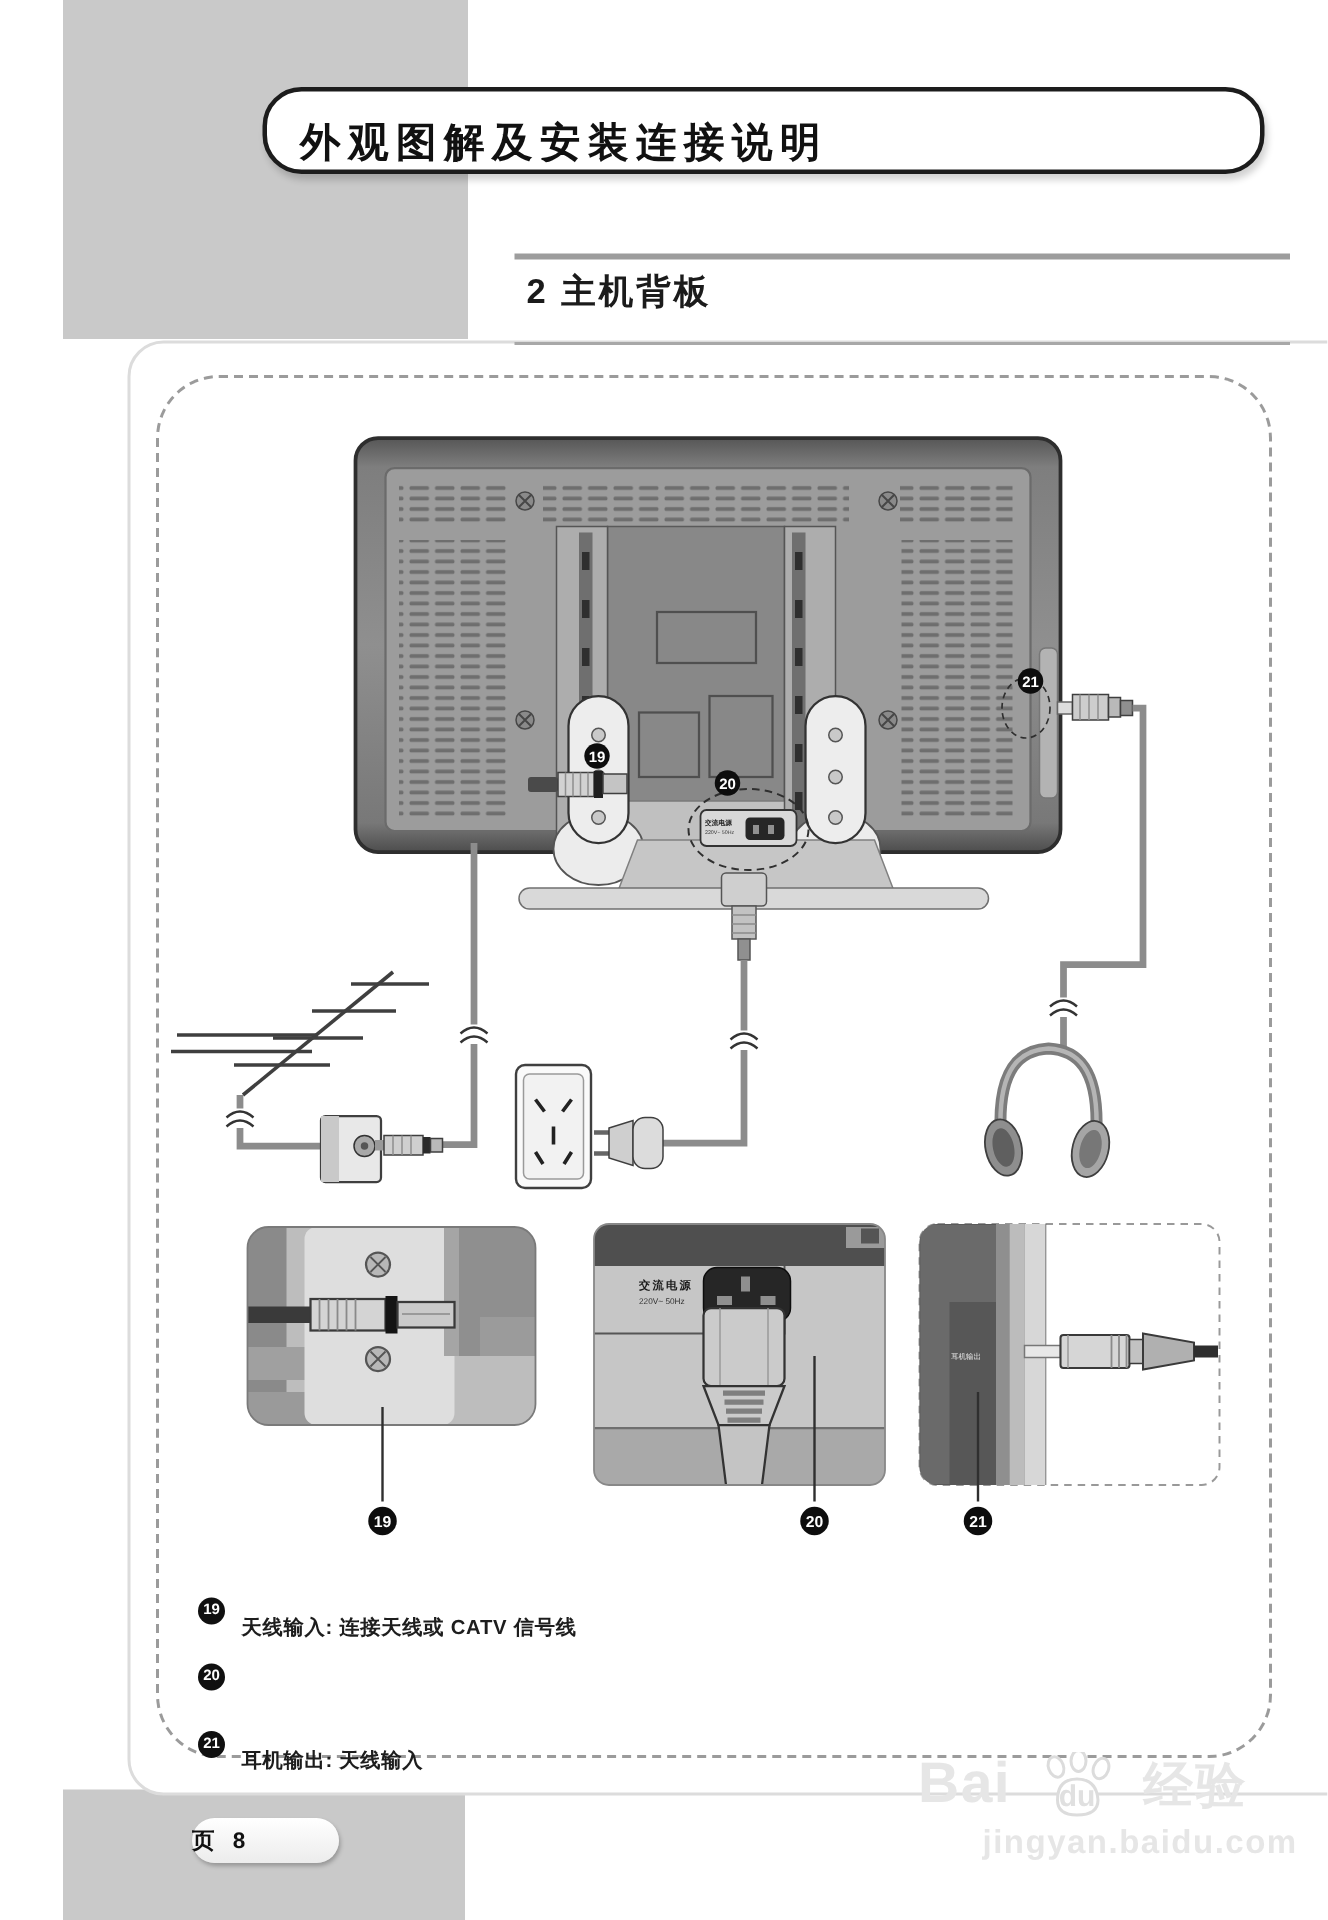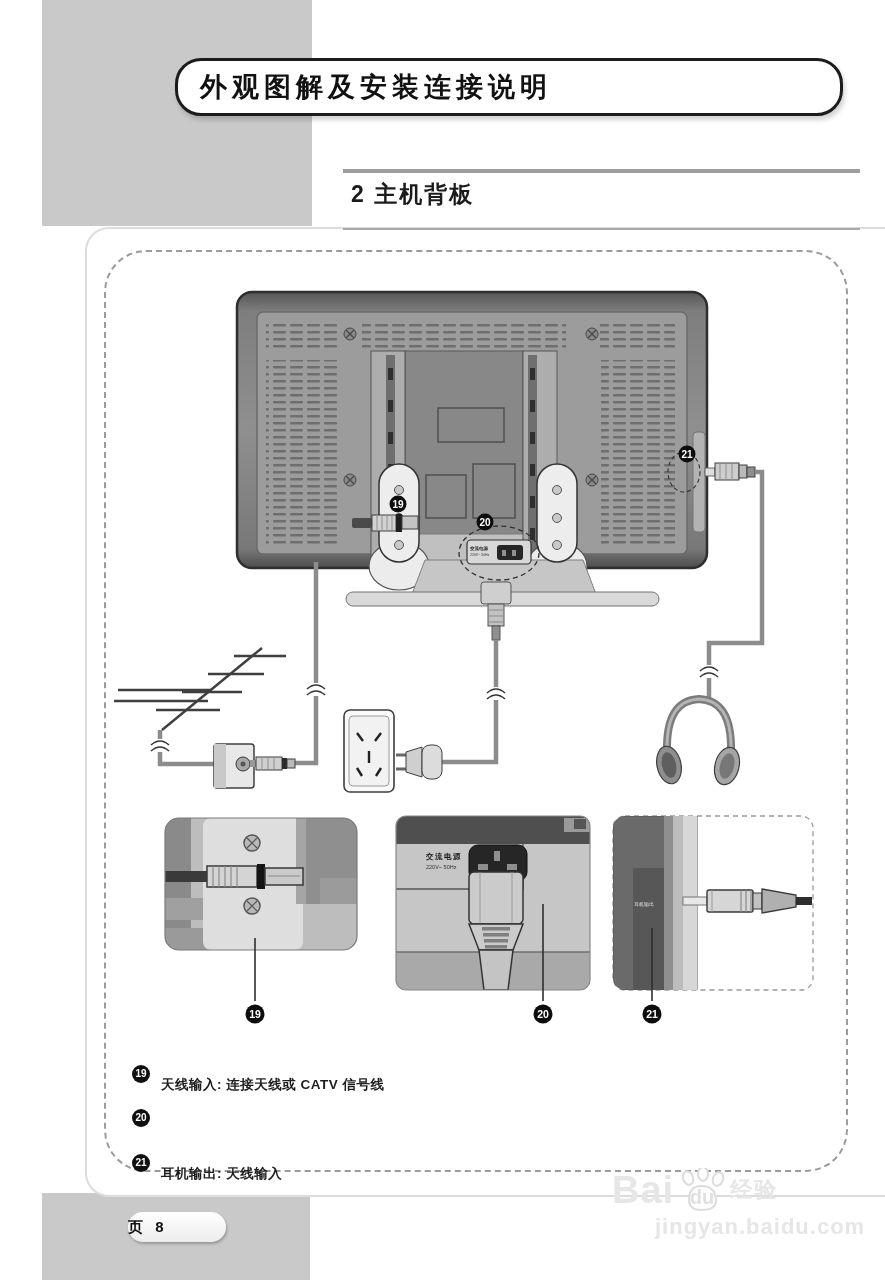--- a/index.html
+++ b/index.html
@@ -4,21 +4,21 @@
 <style>
   html,body{margin:0;padding:0;}
   .page{position:relative;width:885px;height:1280px;background:#ffffff;overflow:hidden;
         font-family:"Liberation Sans","DejaVu Sans",sans-serif;}
   .gray-block{position:absolute;background:#c9c9c9;}
   .gray-top{left:42px;top:0;width:270px;height:226px;}
   .gray-bottom{left:42px;top:1193px;width:268px;height:87px;}
   .title-box{position:absolute;left:175px;top:58px;width:640px;height:52px;
              background:#fff;border:3px solid #1c1c1c;border-radius:26px;
              box-shadow:2px 4px 5px rgba(0,0,0,0.18);
-             display:flex;align-items:center;padding-left:22px;z-index:3;}
+             display:flex;align-items:flex-end;padding-left:22px;z-index:3;}
   .title-box span{font-size:27px;font-weight:bold;color:#111;letter-spacing:5px;}
   .section-head{position:absolute;left:343px;top:169px;width:517px;z-index:3;}
   .section-head .rule-thick{height:4px;background:#9d9d9d;}
   .section-head .rule-thin{height:2px;background:#a8a8a8;}
   .section-head .sec-text{font-size:23px;font-weight:bold;color:#1b1b1b;
                           letter-spacing:2px;padding:6px 0 18px 8px;}
   .content-panel{position:absolute;left:85px;top:227px;width:830px;height:966px;
                  background:#fff;border:2px solid #dcdcdc;border-radius:24px;z-index:1;}
   .dashed-box{position:absolute;left:104px;top:250px;width:740px;height:918px;
               border:2px dashed #9b9b9b;border-radius:42px;z-index:2;}
@@ -28,24 +28,24 @@
   .badge{width:18px;height:18px;border-radius:50%;background:#101010;color:#fff;
          font-size:10px;font-weight:bold;text-align:center;line-height:18px;flex:0 0 18px;}
   .legend-text{font-size:13.5px;font-weight:bold;color:#1d1d1d;letter-spacing:0.5px;margin-top:23px;}
   .footer-pill{position:absolute;left:128px;top:1212px;width:98px;height:30px;z-index:6;
                background:linear-gradient(#ffffff,#ececec);border-radius:16px;
                box-shadow:1px 2px 3px rgba(0,0,0,0.25);
                display:flex;align-items:center;
                font-size:15px;font-weight:bold;color:#111;letter-spacing:4px;}
   .watermark{position:absolute;left:612px;top:1168px;width:270px;z-index:6;
              color:#e2e2e2;user-select:none;}
-  .wm-row1{display:flex;align-items:center;gap:2px;}
+  .wm-row1{display:flex;gap:18px;}
   .wm-bai{font-size:38px;font-weight:bold;color:#e6e6e6;letter-spacing:1px;}
   .wm-du{font-size:20px;font-weight:bold;fill:#e0e0e0;}
-  .wm-cn{font-size:22px;font-weight:bold;color:#e6e6e6;letter-spacing:2px;}
+  .wm-cn{font-size:33px;font-weight:bold;color:#e6e6e6;letter-spacing:2px;}
   .wm-url{font-size:22px;font-weight:bold;color:#e6e6e6;margin-top:2px;letter-spacing:1px;margin-left:43px;}
 </style>
 </head>
 <body>
 
 <div class="page">
 
   <div class="gray-block gray-top"></div>
   <div class="gray-block gray-bottom"></div>
 

